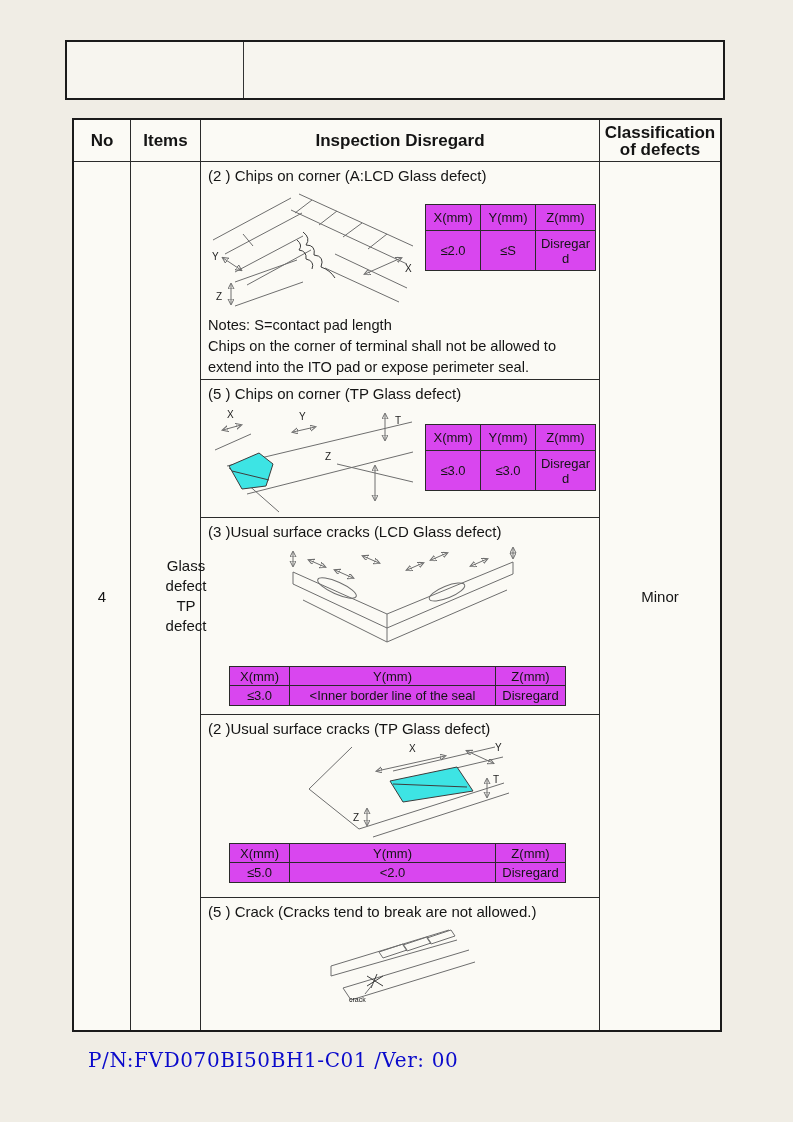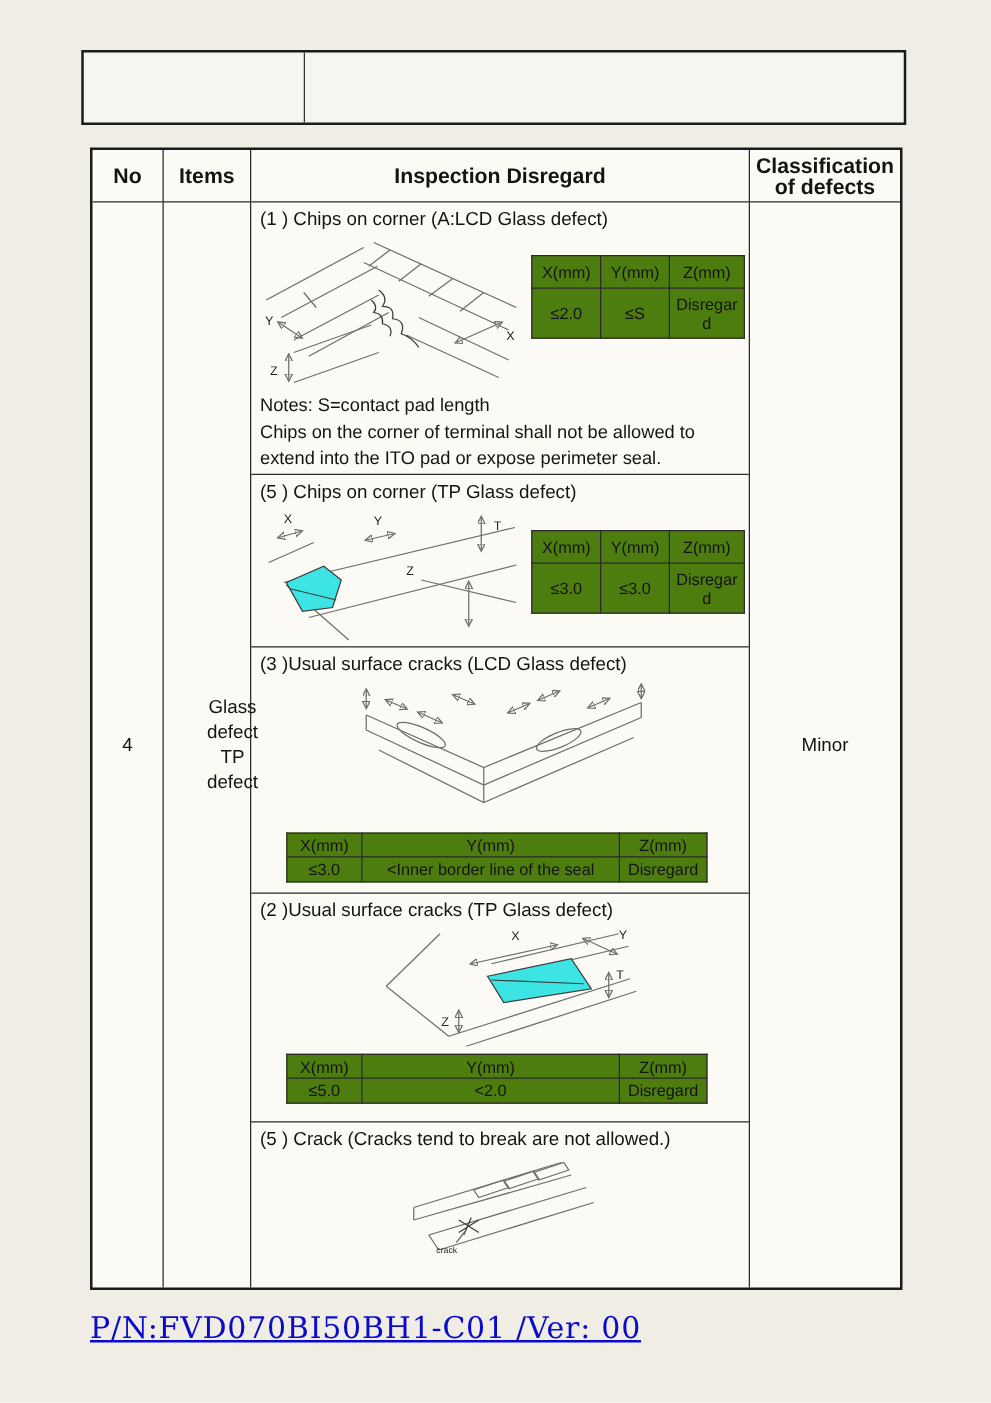--- a/index.html
+++ b/index.html
@@ -53,21 +53,21 @@
   .section.s5{flex:1;border-bottom:none;}
   .sec-title{
     position:absolute;left:7px;top:5px;font-size:15px;white-space:nowrap;
   }
   .notes{
     position:absolute;left:7px;top:153px;font-size:14.6px;line-height:21px;
     white-space:pre-line;width:392px;
   }
 
   
-  table.spec{border-collapse:collapse;background:#4d7c0f;}
+  table.spec{border-collapse:collapse;background:#d946ef;}
   table.spec th,table.spec td{
     border:1px solid #2b2b2b;font-weight:normal;text-align:center;
     font-size:13px;padding:0 2px;box-sizing:border-box;
   }
   .spec-sm{position:absolute;left:224px;border:1.5px solid #1b1b1b;}
   .spec-sm th{width:55px;height:26px;}
   .spec-sm td{height:40px;overflow-wrap:anywhere;line-height:15px;}
   .spec-sm .zcol{width:60px;}
   .sm1{top:42px;}
   .sm2{top:44px;}
@@ -84,23 +84,23 @@
 
   
   .diag{position:absolute;}
   .diag path,.diag line,.diag ellipse,.diag polyline{fill:none;stroke:#6e6e6e;stroke-width:1;}
   .diag .dark{stroke:#3d3d3d;}
   .diag text{fill:#222;font-family:"Liberation Sans","DejaVu Sans",sans-serif;}
   .diag .chip{stroke:#3c3c3c;}
 
   
   .footer{
-    position:absolute;left:72px;top:1048px;
+    position:absolute;left:88px;top:1048px;
     font-family:"DejaVu Serif","Liberation Serif",serif;
-    font-size:24px;letter-spacing:0.6px;text-decoration:underline;
+    font-size:20px;letter-spacing:0.6px;
   }
 </style>
 </head>
 <body style="background: rgb(240, 237, 229);">
 
 <div class="top-box">
   <div class="cell-left"></div>
   <div class="cell-right"></div>
 </div>
 
@@ -115,21 +115,21 @@
   <div class="bcell cell-items">
     <span class="prelines">Glass
 defect
 TP
 defect</span>
   </div>
 
   <div class="bcell inspection">
 
     <div class="section s1">
-      <div class="sec-title">(1 ) Chips on corner (A:LCD Glass defect)</div>
+      <div class="sec-title">(2 ) Chips on corner (A:LCD Glass defect)</div>
 
       <svg class="diag" style="left:6px;top:26px;" width="214" height="126" viewBox="0 0 214 126">
         <defs>
           <marker id="m1" markerWidth="7" markerHeight="7" refX="5" refY="3" orient="auto">
               <path d="M0,0L6,3L0,6z" fill="#555" stroke="none"></path>
             </marker>
           <marker id="m1s" markerWidth="7" markerHeight="7" refX="5" refY="3" orient="auto-start-reverse">
               <path d="M0,0L6,3L0,6z" fill="#555" stroke="none"></path>
             </marker>
         </defs>

